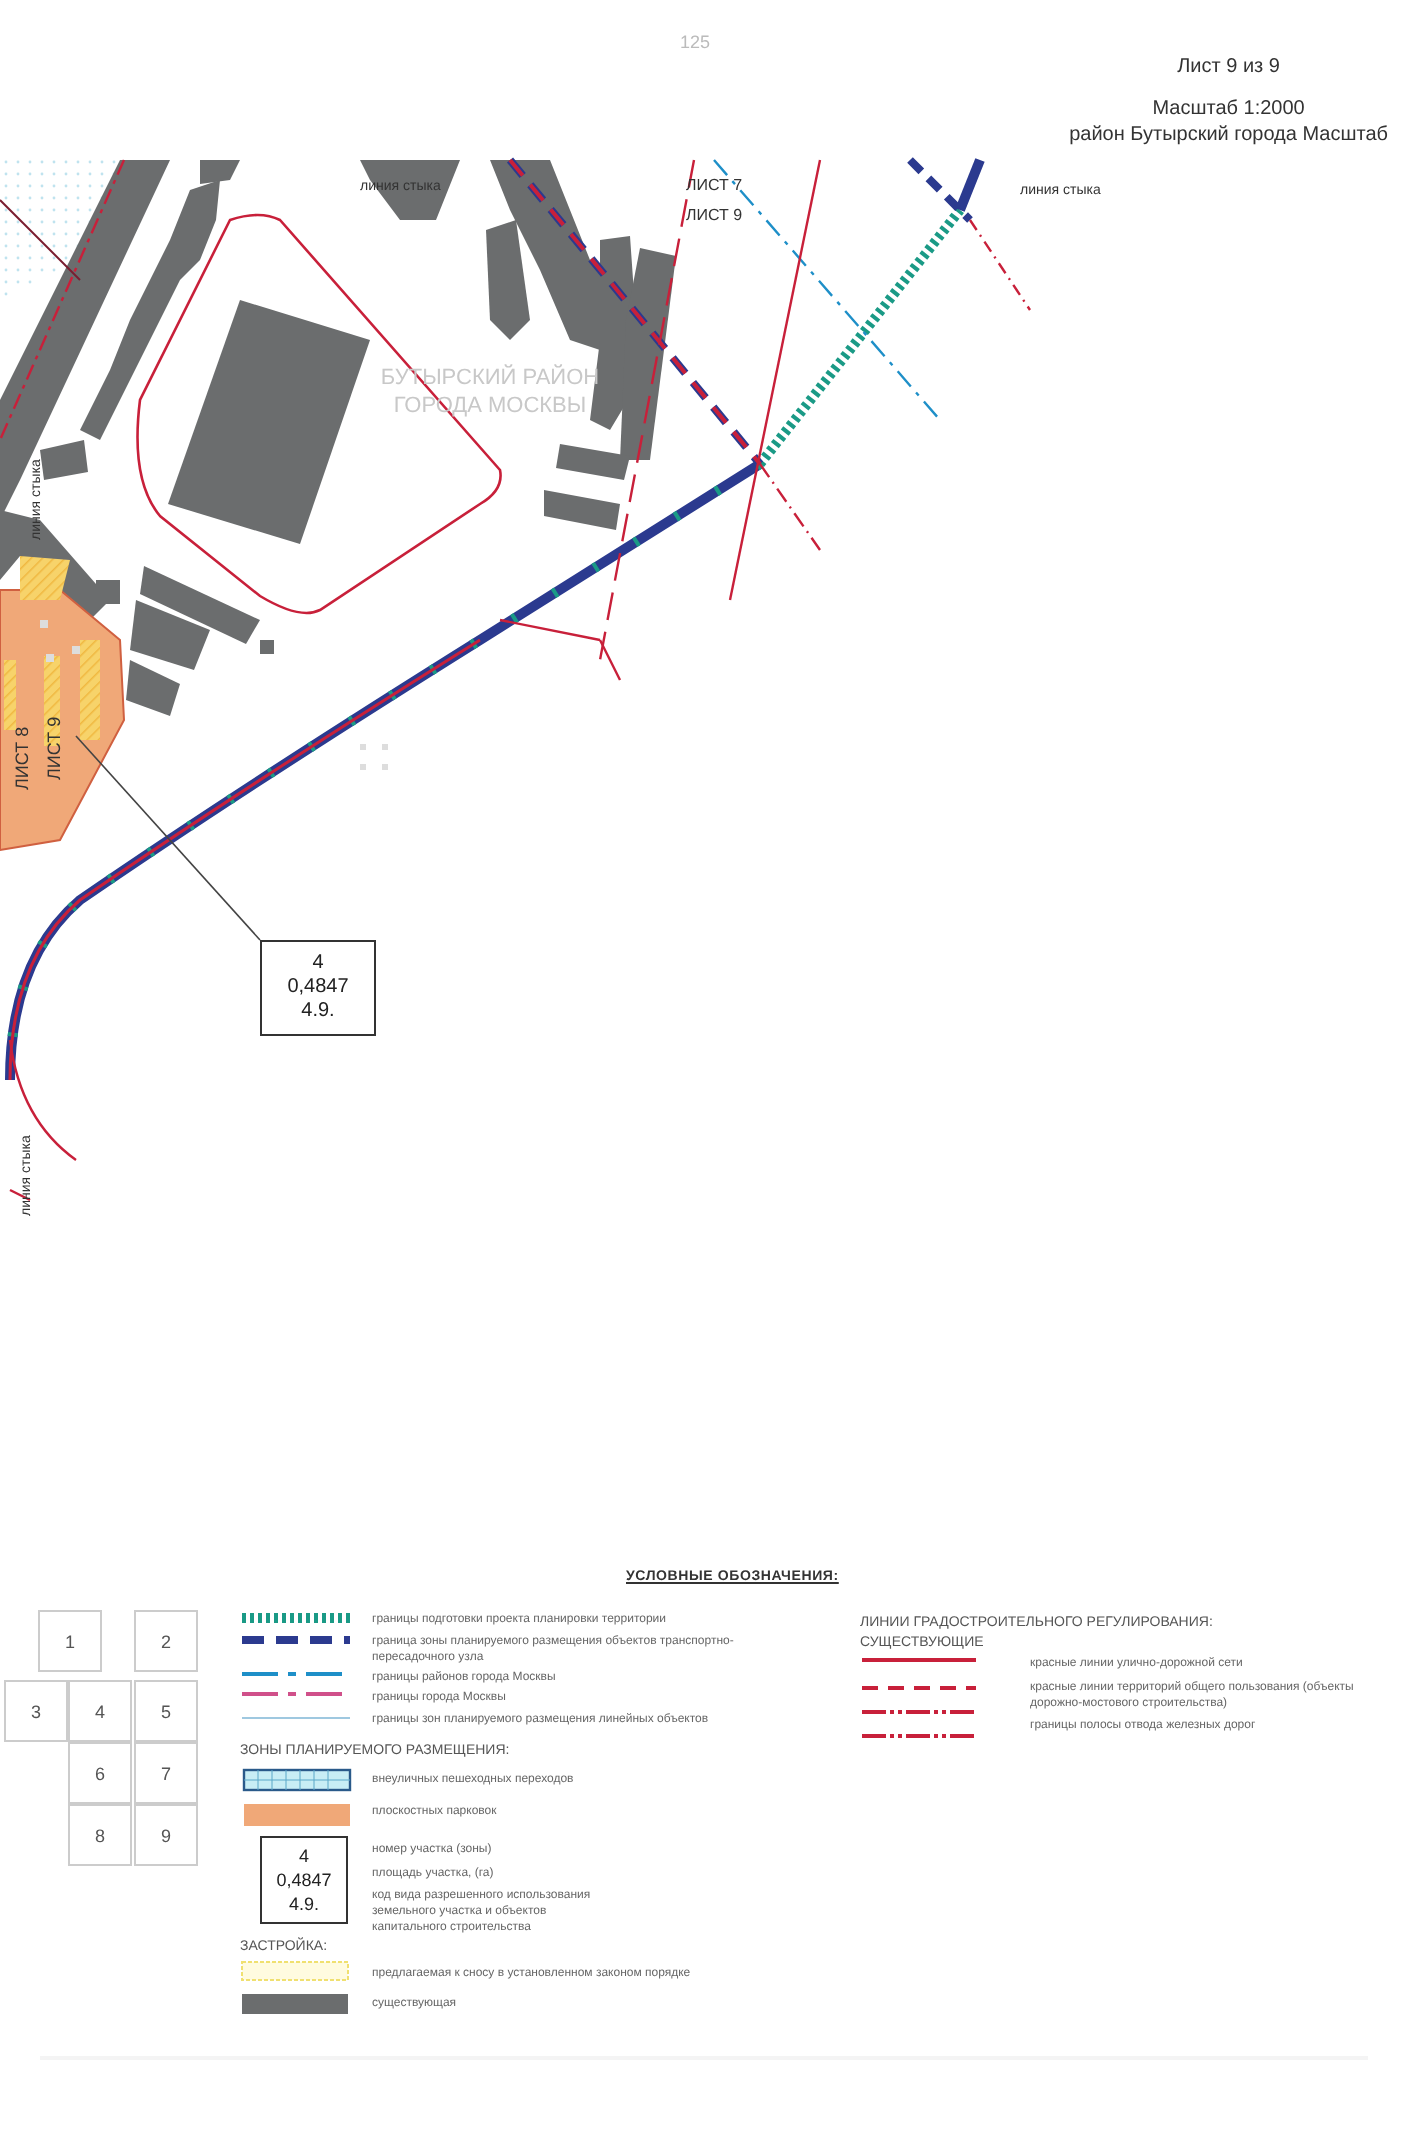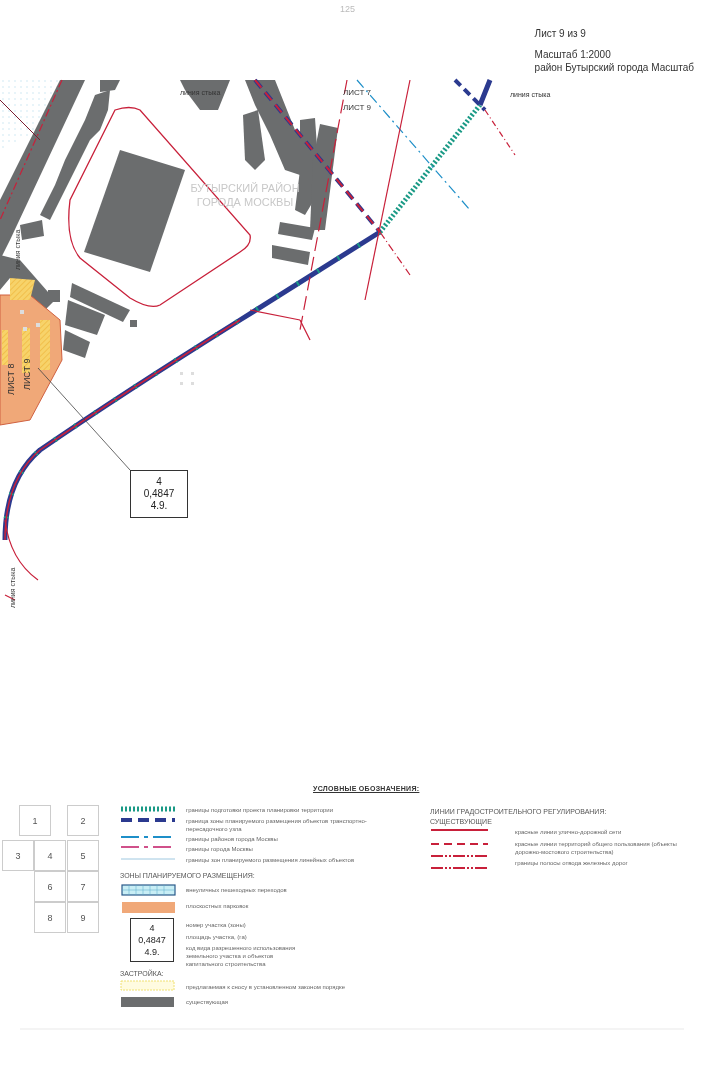--- a/index.html
+++ b/index.html
@@ -1,18 +1,18 @@
 <!DOCTYPE html>
 <html><head>
 <meta charset="utf-8">
 <style>
   html, body { margin:0; padding:0; background:#fff; }
   body { width:704px; height:1075px; position:relative; overflow:hidden; font-family:"Liberation Sans", sans-serif; color:#333; }
-  .page-num { position:absolute; top:4px; left:340px; font-size:9px; color:#bbb; }
-  .sheet-info { position:absolute; right:10px; top:27px; text-align:left; font-size:10px; color:#333; line-height:13px; }
+  .page-num { position:absolute; top:16px; left:340px; font-size:9px; color:#bbb; }
+  .sheet-info { position:absolute; right:10px; top:27px; text-align:center; font-size:10px; color:#333; line-height:13px; }
   .sheet-info .sheet { margin-bottom:8px; }
   svg.map { position:absolute; left:0; top:75px; }
   .legend-title { position:absolute; left:313px; top:785px; font-size:7px; font-weight:bold; text-decoration:underline; color:#333; letter-spacing:0.3px; }
   .grid { position:absolute; left:0; top:805px; width:110px; height:135px; }
   .cell { position:absolute; width:32px; height:31px; border:1px solid #ccc; font-size:9px; color:#555; display:flex; align-items:center; justify-content:center; box-sizing:border-box; }
   .lg-item { position:absolute; font-size:6px; color:#666; line-height:8px; }
   .lg-sym { position:absolute; }
   .lg-head { position:absolute; font-size:7px; color:#555; }
   .ref-box { position:absolute; border:1px solid #333; background:#fff; text-align:center; font-size:10px; color:#222; line-height:12px; box-sizing:border-box; }
   .footer-line { position:absolute; left:20px; right:20px; top:1028px; height:2px; background:#f4f4f4; }

